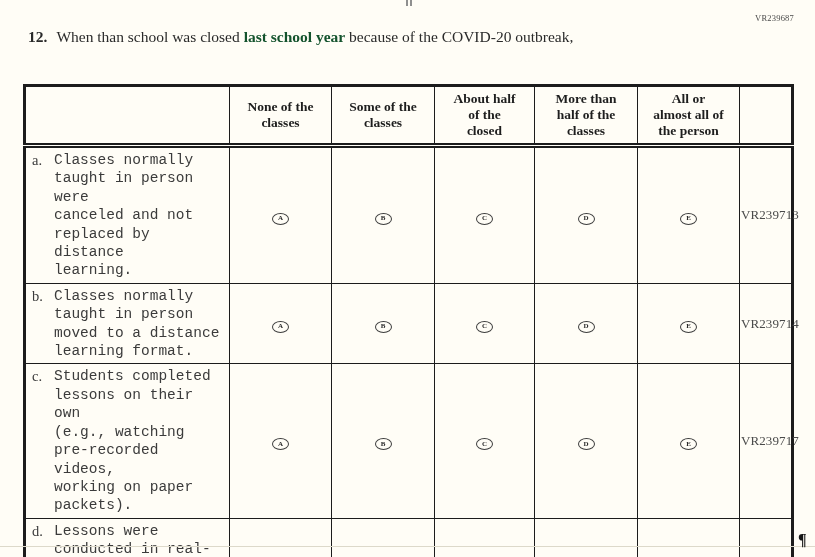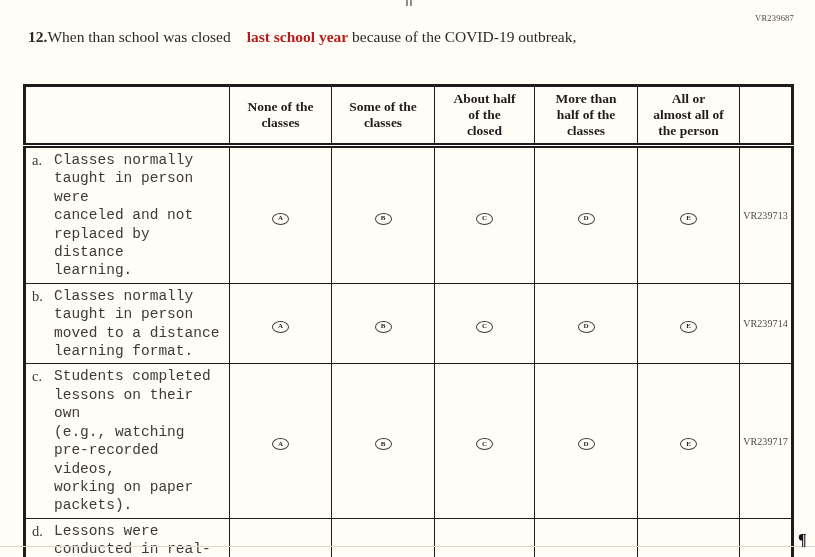--- a/index.html
+++ b/index.html
@@ -20,26 +20,26 @@
     border-right:2px solid #8f8f8f;
   }
 
   .vr-top {
     position:absolute; top:13px; right:21px;
     font-size:8.5px; color:#4a4a4a; letter-spacing:.2px;
   }
 
   .question {
     position:absolute; left:28px; top:27px;
-    display:flex; 
+    display:flex; gap:9px;
     font-size:15.5px; line-height:1.3; color:#2a2a2a;
     width:700px;
   }
   .q-num { font-weight:bold; white-space:nowrap; }
-  .q-line b { font-weight:bold; color:#b91c1c;margin-left:12px; }
+  .q-line b { font-weight:bold; color:#14532d; }
 
   table.survey {
     position:absolute; left:23px; top:84px;
     width:768px; border-collapse:collapse; table-layout:fixed;
     border:3px solid #1c1c1c;
   }
   table.survey th, table.survey td { border:1.6px solid #1c1c1c; }
   table.survey thead th { border-bottom:5px double #1c1c1c; }
 
   tr.r-head { height:60px; }
@@ -66,21 +66,21 @@
   .bubble {
     display:inline-flex; align-items:center; justify-content:center;
     width:17px; height:12px;
     border:1.4px solid #3d3d3d; border-radius:50%;
     font-size:7px; font-weight:bold; color:#2a2a2a; line-height:1;
     cursor:pointer; background:transparent;
   }
 
   td.vr-cell {
     text-align:center; vertical-align:middle;
-    font-size:10px; color:#4a4a4a; padding:0 1px;
+    font-size:13px; color:#4a4a4a; padding:0 1px;
     letter-spacing:.1px;
   }
 
   .page-edge {
     position:absolute; left:0; top:546px; width:815px; height:1px;
     background:#ddd9ca;
   }
 
   .pilcrow {
     position:absolute; left:798px; top:531px;
@@ -90,21 +90,21 @@
 </head>
 <body>
 
 <div class="top-mark"></div>
 
 <div class="vr-top">VR239687</div>
 
 <div class="question">
   <span class="q-num">12.</span>
   <div>
-    <div class="q-line"><span>When than school was closed </span><b>last school year</b><span> because of the COVID-19 outbreak,</span></div>
+    <div class="q-line"><span>When than school was closed </span><b>last school year</b><span> because of the COVID-20 outbreak,</span></div>
   </div>
 </div>
 
 <table class="survey">
   <colgroup>
     <col style="width:205px">
       <col style="width:102px">
       <col style="width:103px">
     <col style="width:100px">
       <col style="width:103px">

